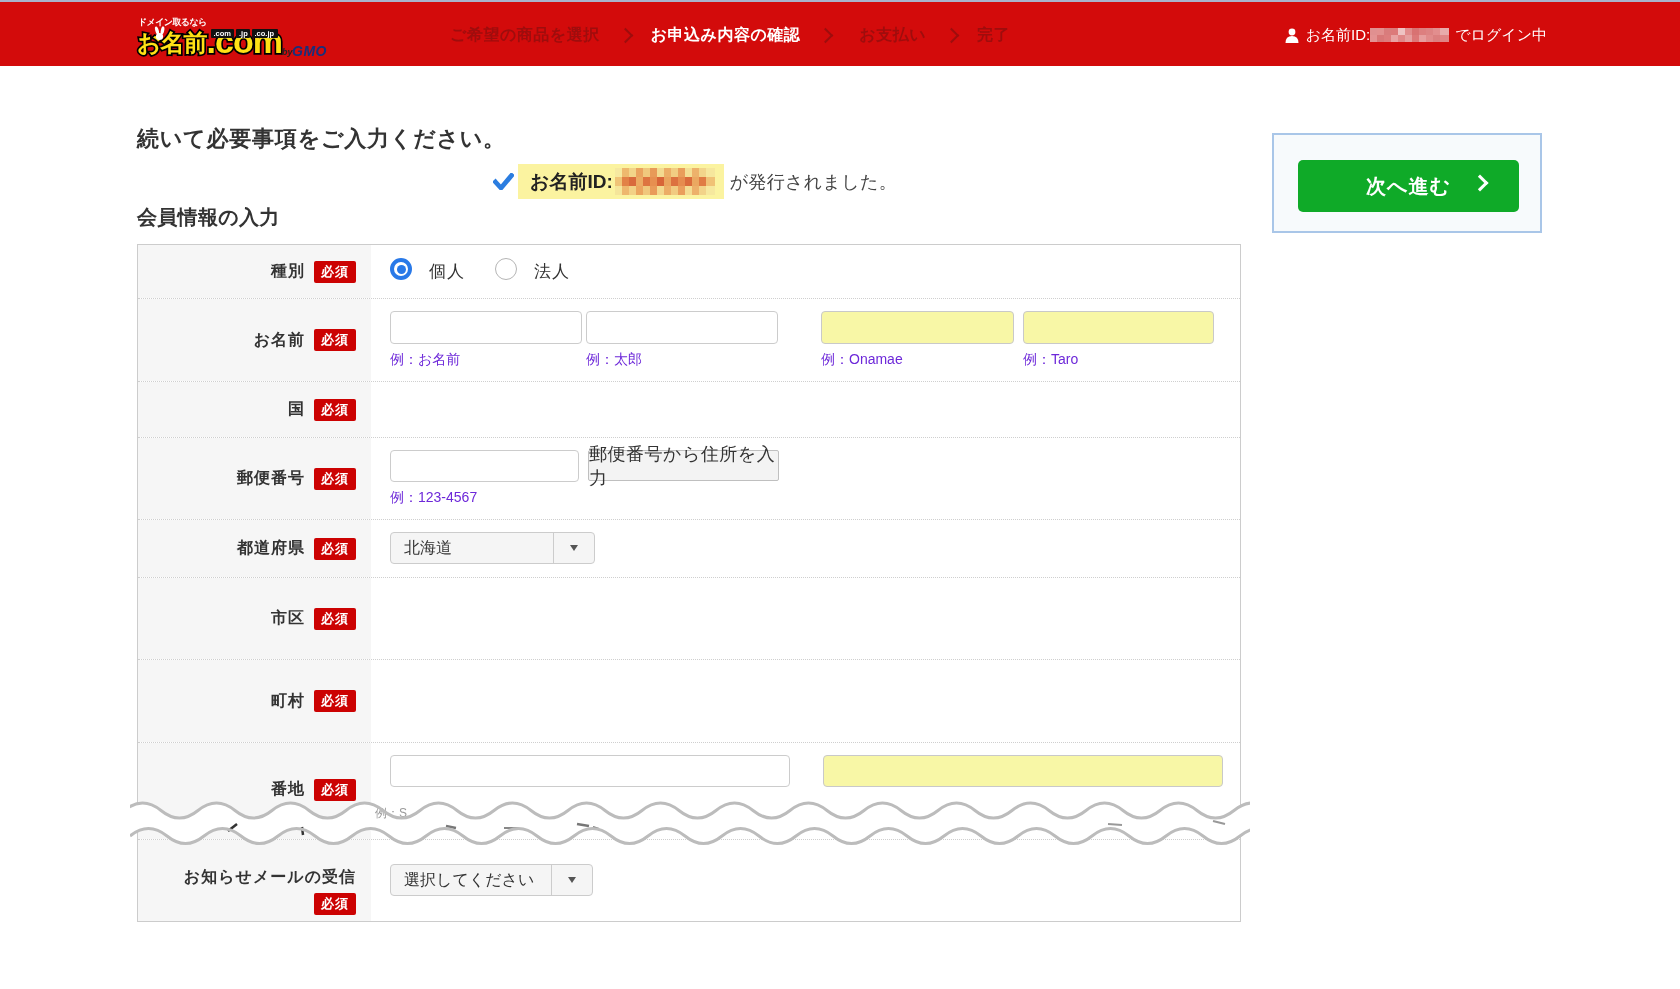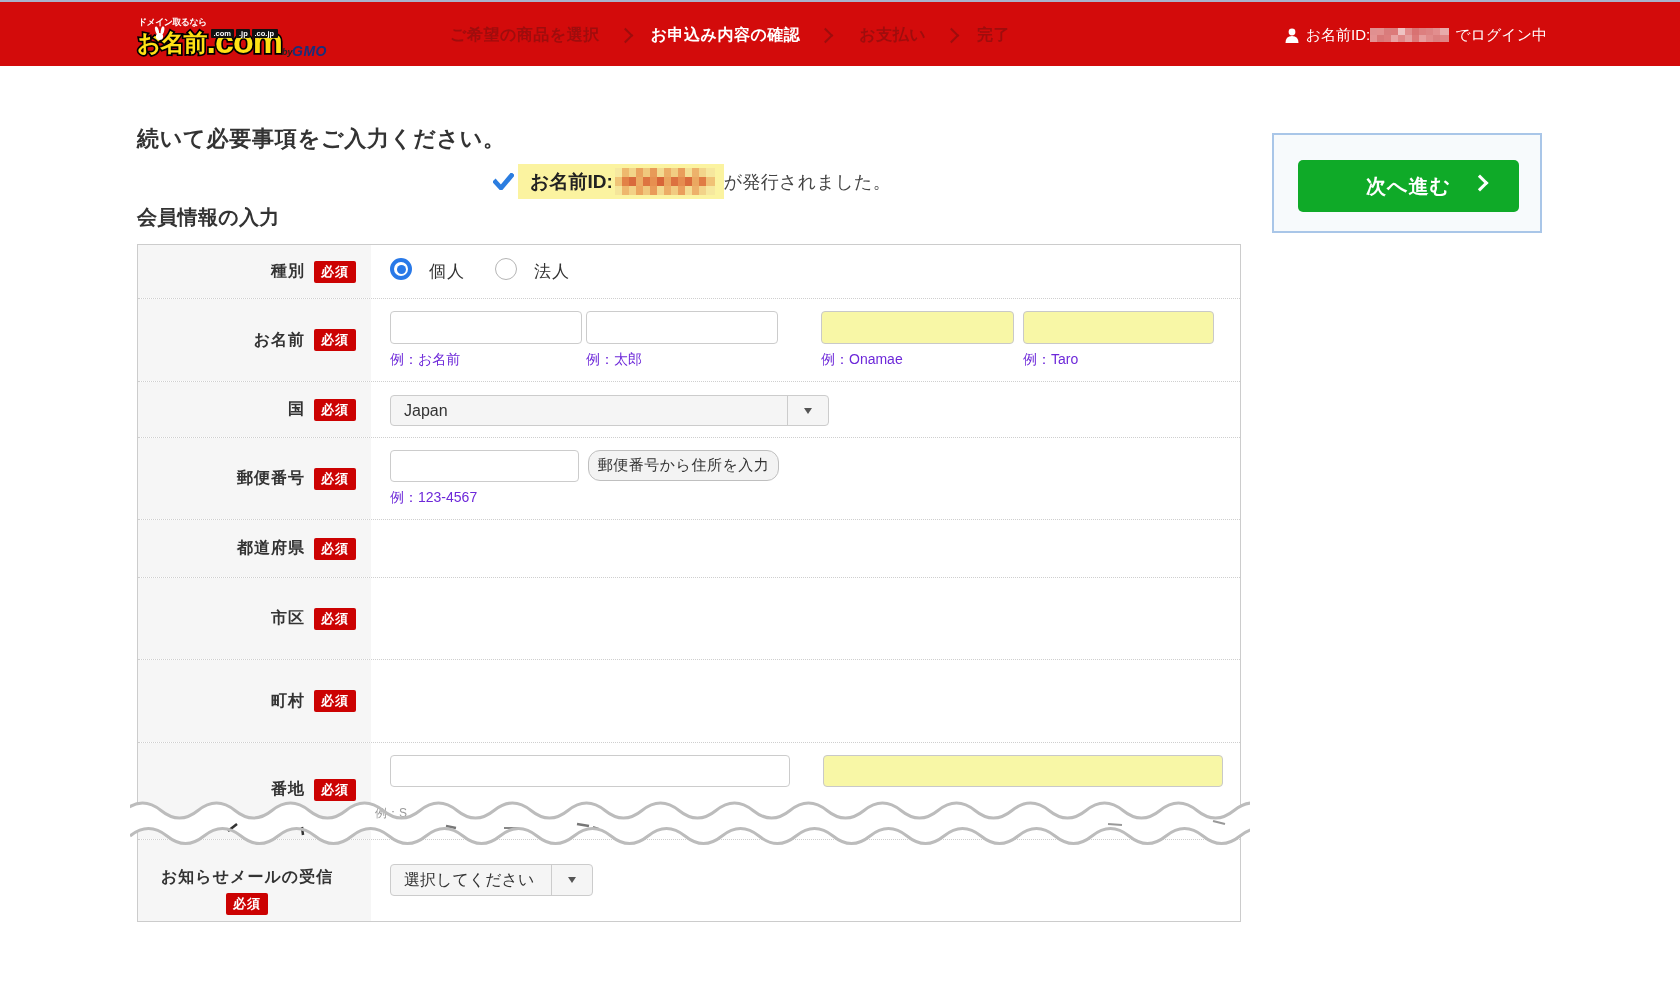--- a/index.html
+++ b/index.html
@@ -15,42 +15,42 @@
 #steps .arr{width:11px;height:11px;border:solid #9e0d0d;border-width:2px 2px 0 0;transform:rotate(45deg);margin:0 20px}
 #login{position:absolute;right:133px;top:0;height:66px;display:flex;align-items:center;color:#fff;font-size:15px;white-space:nowrap}
 #login svg{margin-right:6px}
 #login .mo{display:inline-block;vertical-align:-2px}
 
 #title{position:absolute;left:137px;top:124px;width:1104px;text-align:left;font-size:22px;font-weight:bold;color:#333;letter-spacing:0.8px}
 #idline{position:absolute;left:493px;top:164px;height:35px;display:flex;align-items:center}
 #idline .chk{margin-right:4px}
 #idline .hl{background:#fbf3a0;height:35px;display:flex;align-items:center;padding:0 9px 0 12px}
 #idline .hl b{font-size:19px;color:#222;margin-right:2px}
-#idline .tail{font-size:18px;color:#444;margin-left:0;letter-spacing:0.3px}
+#idline .tail{font-size:18px;color:#444;margin-left:6px;letter-spacing:0.3px}
 #h2{position:absolute;left:137px;top:204px;font-size:20px;font-weight:bold;color:#333;letter-spacing:0.3px}
 
 #nextbox{position:absolute;left:1272px;top:133px;width:270px;height:100px;background:#f7fafc;border:2px solid #a9c6e8}
 #nextbtn{position:absolute;left:24px;top:25px;width:221px;height:52px;background:#0faa28;border-radius:5px;color:#fff;font-size:20px;font-weight:bold;display:flex;align-items:center;justify-content:center;letter-spacing:1px}
 #nextbtn .chev{position:absolute;right:33px;top:17px;width:12px;height:12px;border:solid #fff;border-width:3px 3px 0 0;transform:rotate(45deg)}
 
 #tbl{position:absolute;left:137px;top:244px;width:1104px;border:1px solid #ccc;background:#fff}
 .row{display:flex;border-top:1px dotted #cfcfcf}
 .row:first-child{border-top:none}
 .lc{width:233px;background:#f6f6f6;display:flex;align-items:center;justify-content:flex-end;padding-right:15px;gap:9px}
 .lc .lab{font-size:16px;font-weight:bold;color:#333;letter-spacing:1px}
 .badge{display:inline-block;background:#cc0202;color:#fff;font-size:13px;font-weight:bold;line-height:1;padding:4px 7px 5px;border-radius:2px;letter-spacing:1px}
 .rc{flex:1;position:relative}
 input.tx{position:absolute;border:1px solid #ccc;border-radius:4px;background:#fff;height:33px;font-size:16px;padding:0 8px;font-family:"Liberation Sans",sans-serif}
 input.tx.yl{background:#f8f7a6;border-color:#c9c9c9}
 .ex{position:absolute;font-size:14px;color:#6d28d9}
 .sel{position:absolute;height:31px;border:1px solid #ccc;border-radius:4px;background:#f5f5f5;display:flex;align-items:center;font-size:16px;color:#333}
 .sel .stx{padding-left:13px;flex:1}
 .sel .sarr{width:41px;height:100%;border-left:1px solid #ccc;display:flex;align-items:center;justify-content:center}
 .sel .tri{width:0;height:0;border-left:4.5px solid transparent;border-right:4.5px solid transparent;border-top:6px solid #555}
-.pbtn{position:absolute;height:31px;background:#f3f3f3;border:1px solid #bfbfbf;border-radius:12px;font-size:15px;color:#333;display:flex;align-items:center;justify-content:center;letter-spacing:0.5px}
+.pbtn{position:absolute;height:31px;background:#f3f3f3;border:1px solid #bfbfbf;border-radius:2px;font-size:18px;color:#333;display:flex;align-items:center;justify-content:center;letter-spacing:0.5px}
 
 .radio{position:absolute;width:22px;height:22px;border-radius:50%;background:#fff;border:1.5px solid #b5b5b5}
 .radio.on{border:4px solid #2979e8}
 .radio.on::after{content:"";position:absolute;left:2.5px;top:2.5px;width:9px;height:9px;border-radius:50%;background:#2979e8}
 .rlab{position:absolute;font-size:17px;color:#333;letter-spacing:1px}
 
 #wave{position:absolute;left:130px;top:794px;width:1120px;height:58px;overflow:hidden}
 #notetext{position:absolute;font-size:15px;color:#333;letter-spacing:0.5px}
 </style>
 </head>
@@ -207,48 +207,48 @@
       <span class="ex" style="left:215px;top:52px">例：太郎</span>
       <span class="ex" style="left:450px;top:52px">例：Onamae</span>
       <span class="ex" style="left:652px;top:52px">例：Taro</span>
     </div>
     </div>
   <div class="row" style="height:56px">
       <div class="lc">
         <span class="lab">国</span>
         <span class="badge">必須</span>
       </div>
-    <div class="rc">
-      <div class="sel" style="left:19px;top:13px;width:439px">
-          <span class="stx">Japan</span>
+    </div>
+  <div class="row" style="height:82px">
+      <div class="lc">
+        <span class="lab">郵便番号</span>
+        <span class="badge">必須</span>
+      </div>
+    <div class="rc">
+      <input class="tx" style="left: 19px; top: 12px; width: 189px; height: 32px;">
+      <div class="pbtn" style="left:217px;top:12px;width:191px">郵便番号から住所を入力</div>
+      <span class="ex" style="left:19px;top:51px">例：123-4567</span>
+    </div>
+    </div>
+  <div class="row" style="height:58px">
+      <div class="lc">
+        <span class="lab">都道府県</span>
+        <span class="badge">必須</span>
+      </div>
+    <div class="rc">
+      <div class="sel" style="left:19px;top:12px;width:205px;height:32px">
+          <span class="stx">北海道</span>
           <span class="sarr">
             <span class="tri"></span>
           </span>
         </div>
     </div>
     </div>
   <div class="row" style="height:82px">
       <div class="lc">
-        <span class="lab">郵便番号</span>
-        <span class="badge">必須</span>
-      </div>
-    <div class="rc">
-      <input class="tx" style="left: 19px; top: 12px; width: 189px; height: 32px;">
-      <div class="pbtn" style="left:217px;top:12px;width:191px">郵便番号から住所を入力</div>
-      <span class="ex" style="left:19px;top:51px">例：123-4567</span>
-    </div>
-    </div>
-  <div class="row" style="height:58px">
-      <div class="lc">
-        <span class="lab">都道府県</span>
-        <span class="badge">必須</span>
-      </div>
-    </div>
-  <div class="row" style="height:82px">
-      <div class="lc">
         <span class="lab">市区</span>
         <span class="badge">必須</span>
       </div>
     </div>
   <div class="row" style="height:83px">
       <div class="lc">
         <span class="lab">町村</span>
         <span class="badge">必須</span>
       </div>
     </div>
@@ -256,21 +256,21 @@
       <div class="lc" style="align-items:flex-start;padding-top:36px">
         <span class="lab">番地</span>
         <span class="badge">必須</span>
       </div>
     <div class="rc">
       <input class="tx" style="left: 19px; top: 12px; width: 400px; height: 32px;">
       <input class="tx yl" style="left: 452px; top: 12px; width: 400px; height: 32px;">
     </div>
     </div>
   <div class="row" style="height:82px">
-      <div class="lc" style="flex-direction:column;justify-content:flex-start;padding-top:27px;gap:5px">
+      <div class="lc" style="flex-direction:column;justify-content:flex-start;padding-top:27px;align-items:flex-end;gap:5px">
         <span class="lab">お知らせメールの受信</span>
         <span class="badge">必須</span>
       </div>
     <div class="rc">
       <div class="sel" style="left:19px;top:24px;width:203px;height:32px">
           <span class="stx">選択してください</span>
           <span class="sarr">
             <span class="tri"></span>
           </span>
         </div>

